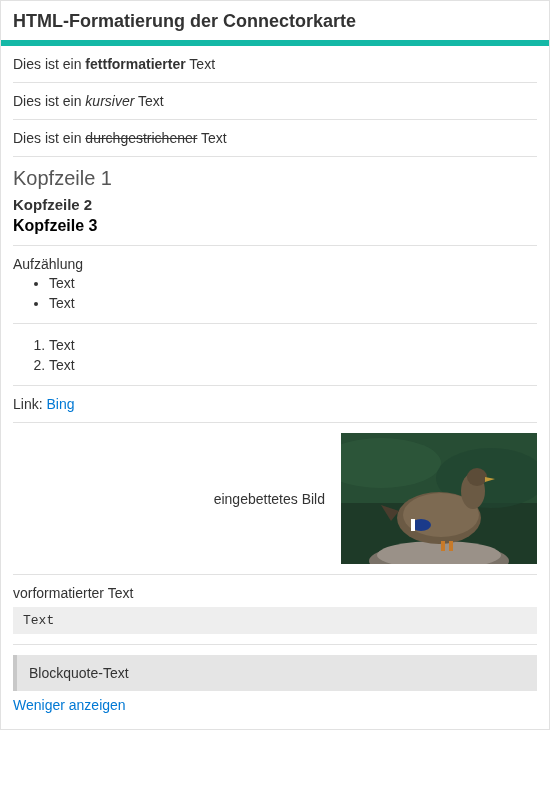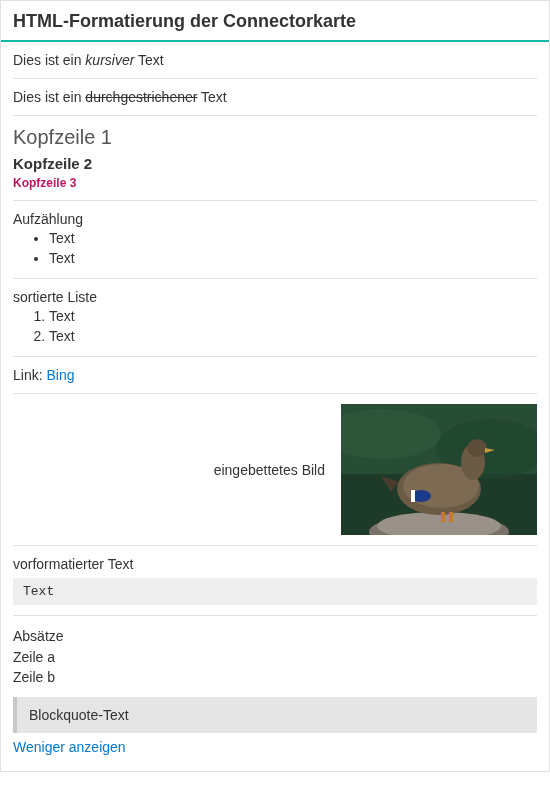--- a/index.html
+++ b/index.html
@@ -14,21 +14,21 @@
   .card {
     border: 1px solid #e1e1e1;
     box-sizing: border-box;
     width: 550px;
   }
   .card-title {
     font-size: 18px;
     font-weight: 600;
     padding: 10px 12px 8px 12px;
     color: #333;
-    border-bottom: 2px solid #14b8a6;
+    border-bottom: 6px solid #14b8a6;
   }
   .content {
     padding: 0 12px 6px 12px;
   }
   .section {
     padding: 10px 0;
     border-bottom: 1px solid #e1e1e1;
   }
   .section:last-of-type {
     border-bottom: none;
@@ -41,23 +41,23 @@
     font-weight: 400;
     color: #555;
     margin: 0 0 6px 0;
   }
   .h2 {
     font-size: 15px;
     font-weight: 700;
     margin: 0 0 4px 0;
   }
   .h3 {
-    font-size: 12px;
+    font-size: 16px;
     font-weight: 700;
-    color: #be185d;
+    color: #000000;
     margin: 0;
   }
   ul, ol {
     margin: 2px 0 0 0;
     padding-left: 36px;
   }
   ul li, ol li {
     line-height: 1.4;
   }
   ul { list-style-type: disc; }
@@ -104,20 +104,23 @@
 </style>
 </head>
 <body>
 
 <div class="card">
 
   <div class="card-title">HTML-Formatierung der Connectorkarte</div>
 
   <div class="content">
 
+    <div class="section">
+      <span>Dies ist ein </span><span class="bold">fettformatierter</span><span> Text</span>
+    </div>
 
     <div class="section">
       <span>Dies ist ein </span><span class="italic">kursiver</span><span> Text</span>
     </div>
 
     <div class="section">
       <span>Dies ist ein </span><span class="strike">durchgestrichener</span><span> Text</span>
     </div>
 
     <div class="section">
@@ -128,21 +131,20 @@
 
     <div class="section">
       <div>Aufzählung</div>
       <ul>
         <li>Text</li>
         <li>Text</li>
       </ul>
     </div>
 
     <div class="section">
-      <div>sortierte Liste</div>
       <ol>
         <li>Text</li>
         <li>Text</li>
       </ol>
     </div>
 
     <div class="section">
       <span>Link: </span><a href="#" class="link">Bing</a>
     </div>
 
@@ -175,24 +177,19 @@
           <rect x="108" y="108" width="4" height="10" fill="#c77a2a"></rect>
         </svg>
       </div>
     </div>
 
     <div class="section">
       <div>vorformatierter Text</div>
       <pre class="preform">Text</pre>
     </div>
 
-    <div class="block" style="padding-top:10px;">
-      <div>Absätze</div>
-      <div>Zeile a</div>
-      <div>Zeile b</div>
-    </div>
 
     <blockquote class="bq">Blockquote-Text</blockquote>
 
     <div class="showless">Weniger anzeigen</div>
 
   </div>
 </div>
 
 </body></html>

